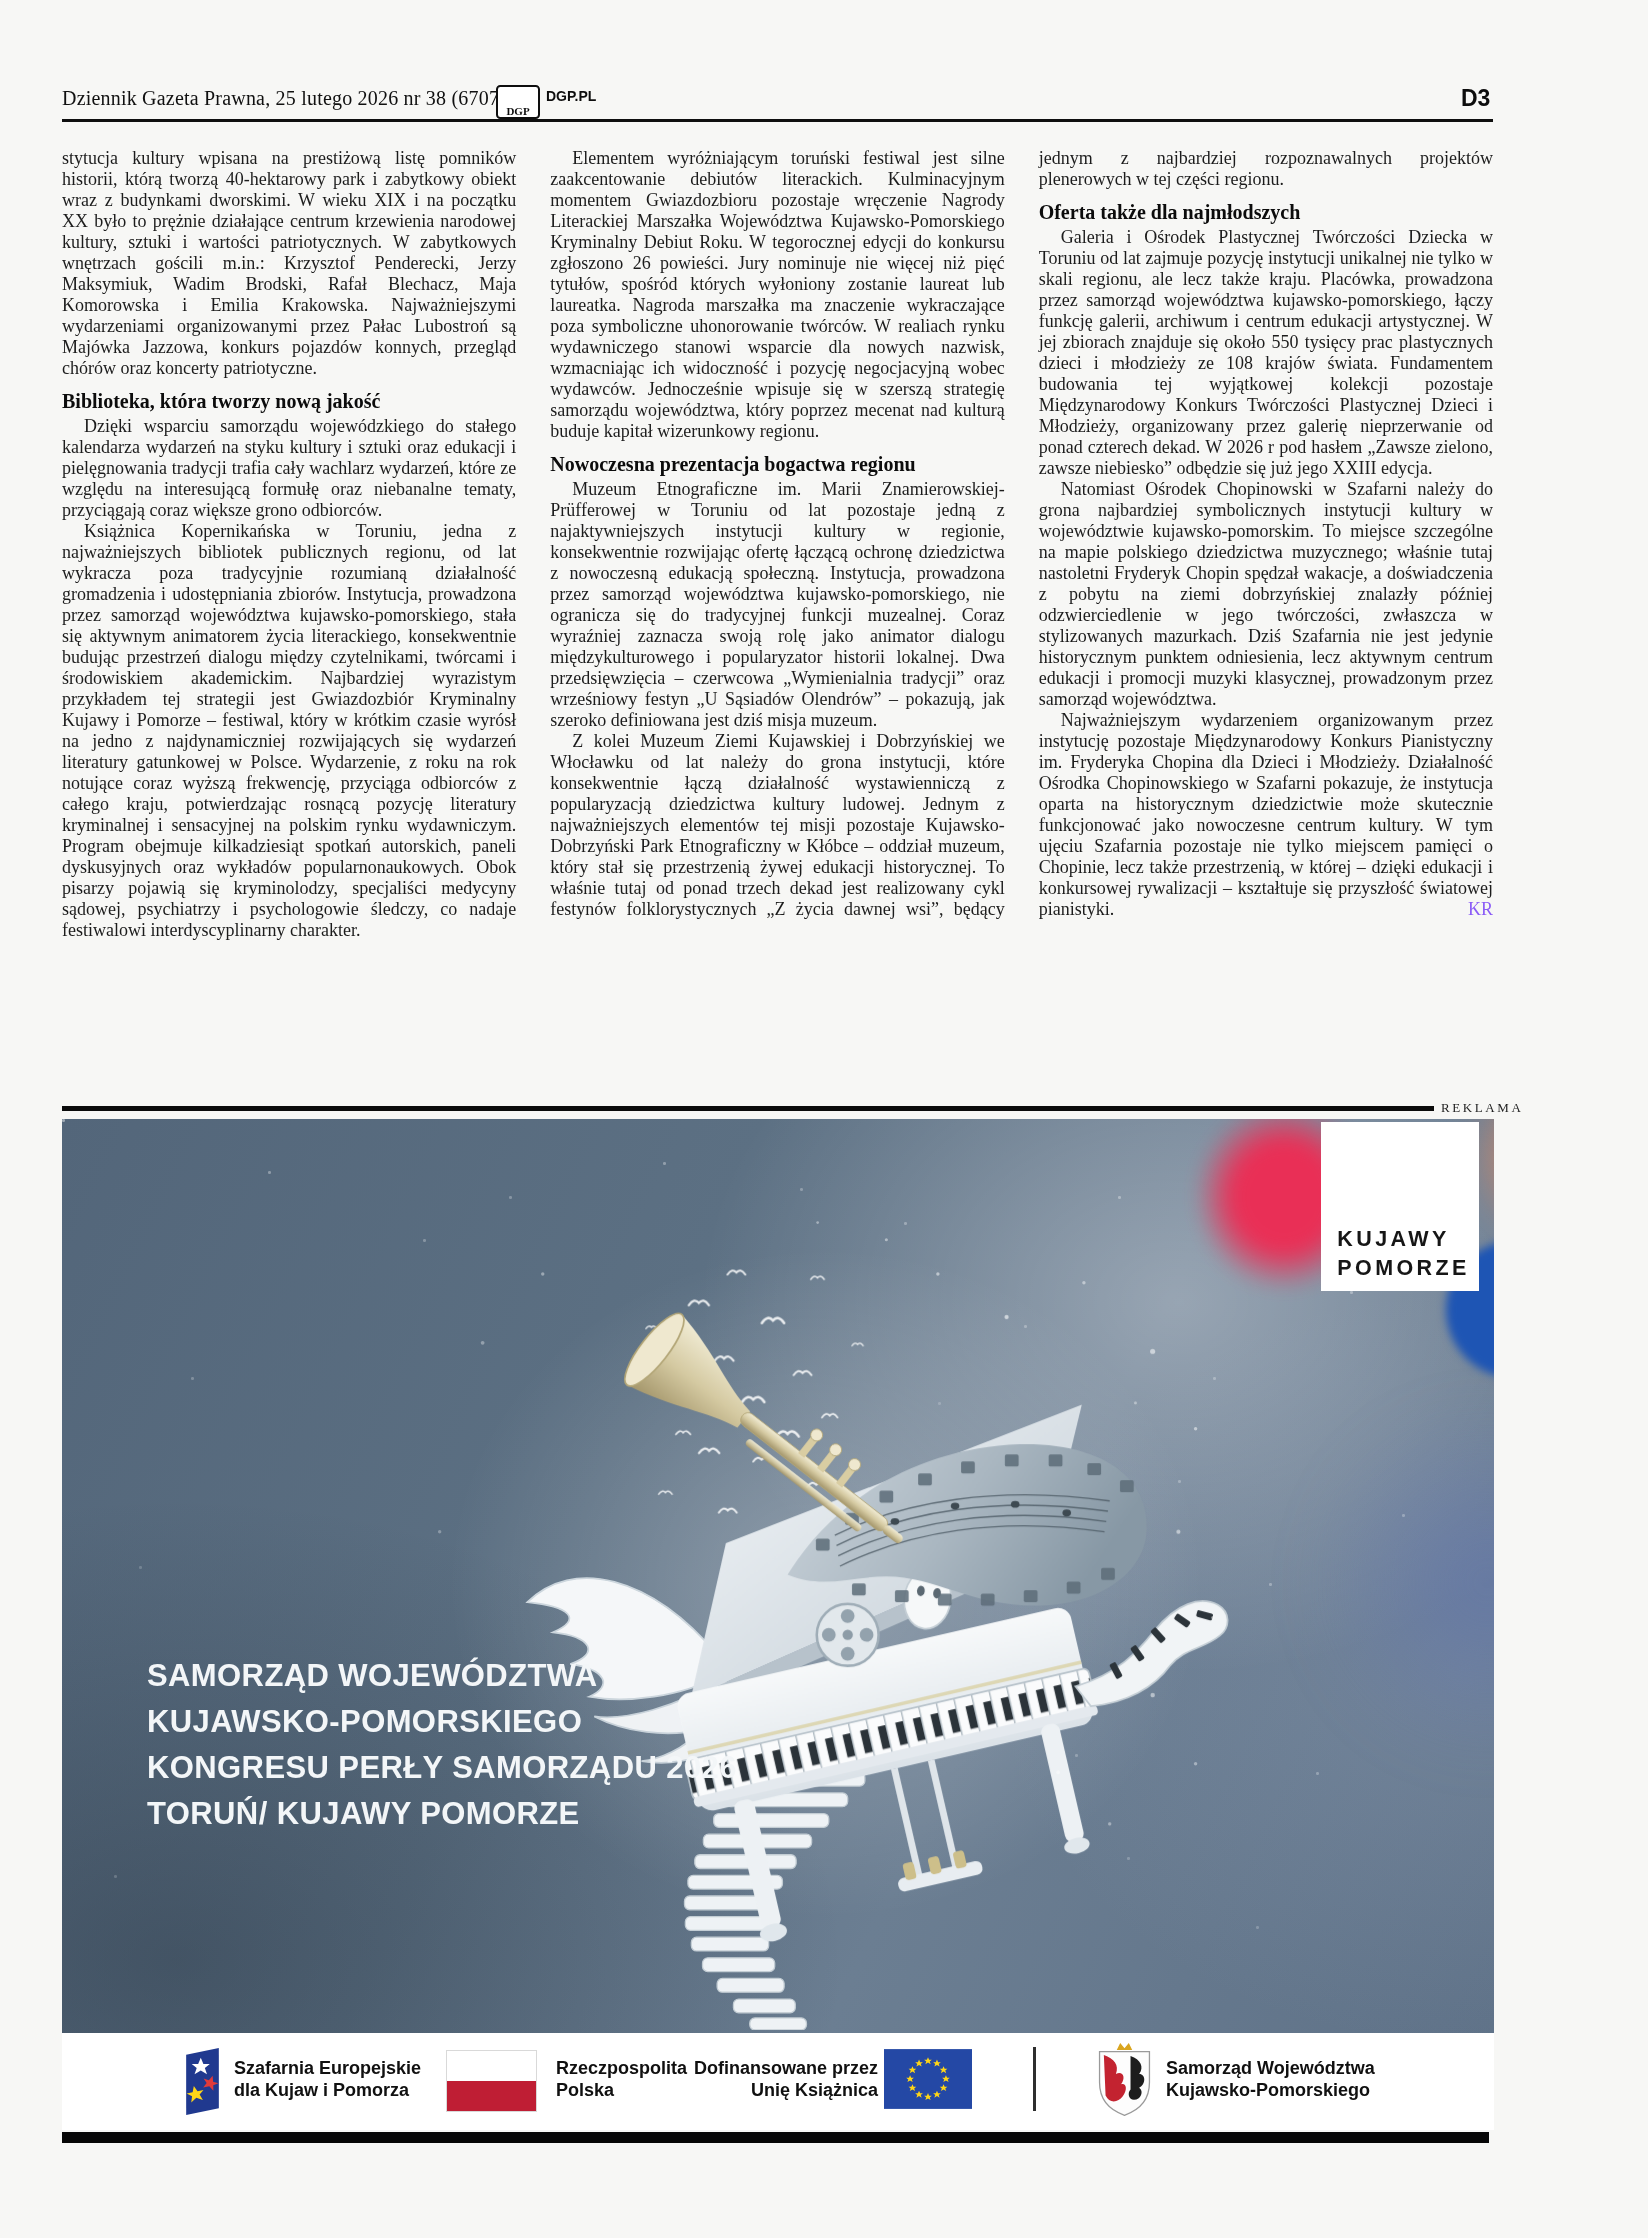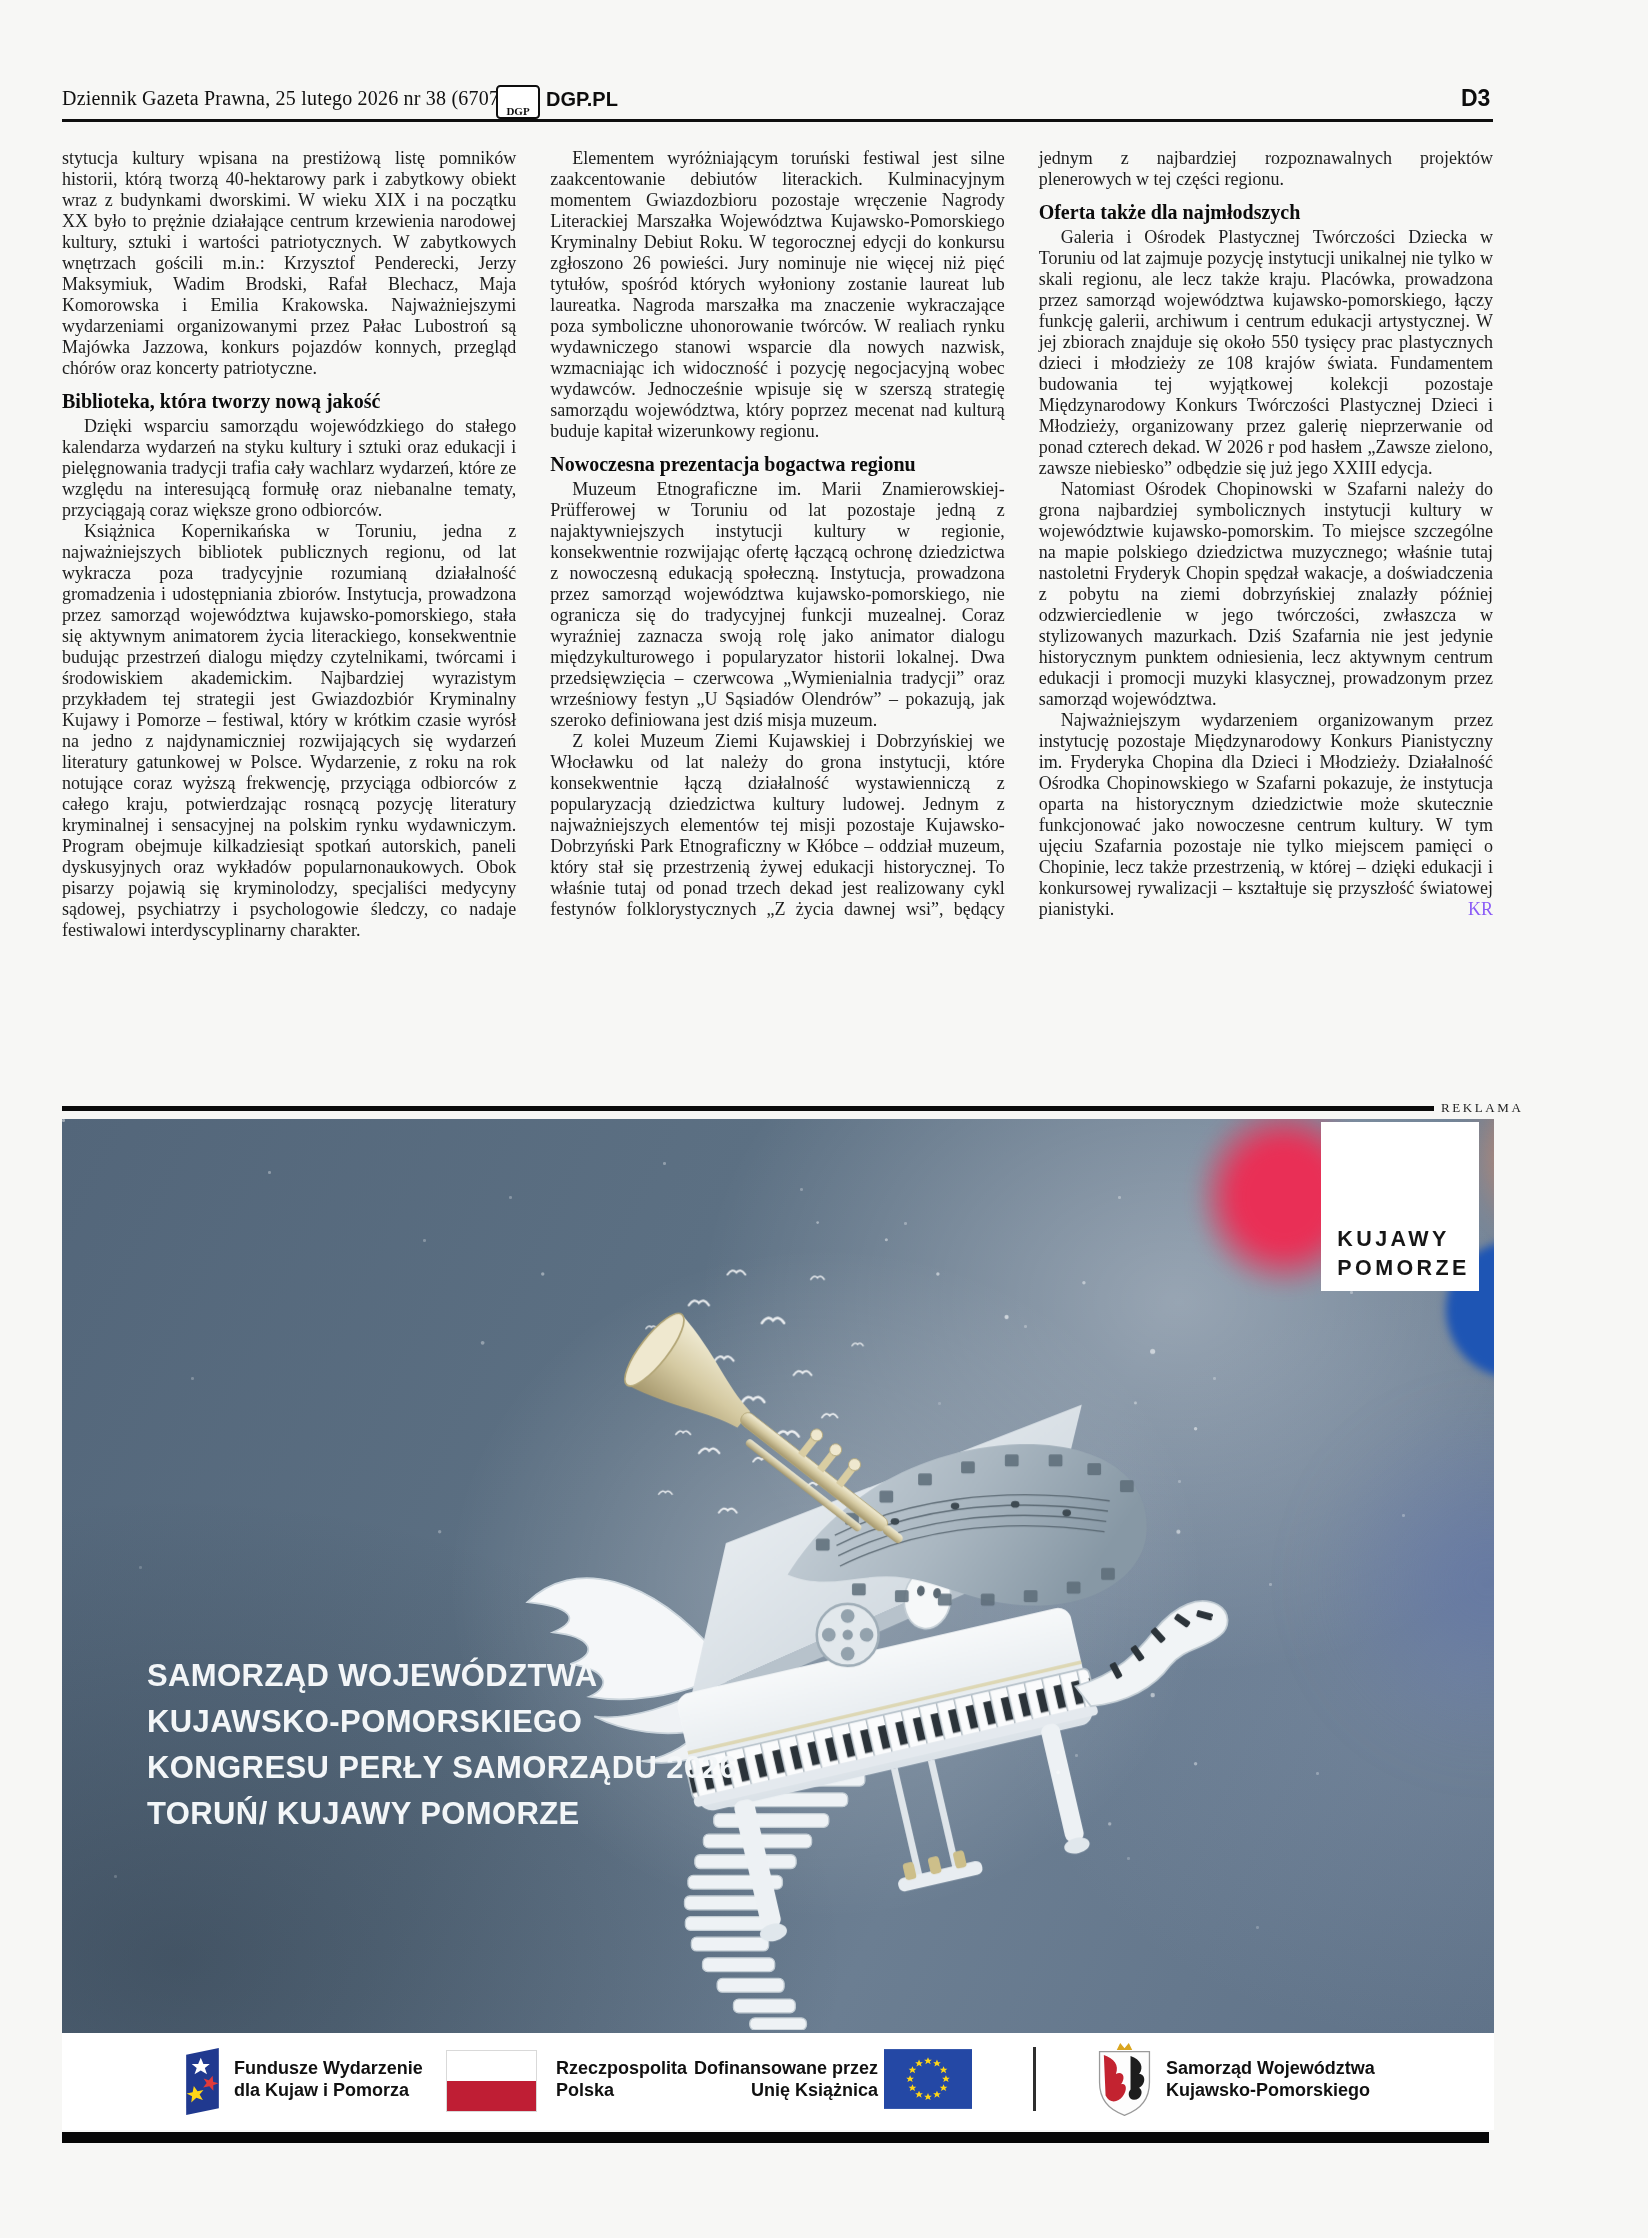--- a/index.html
+++ b/index.html
@@ -3,21 +3,21 @@
 <meta charset="utf-8">
 <style>
   html,body{margin:0;padding:0;background:#dcdcdc;}
   .page{position:relative;width:1649px;height:2239px;background:#f7f7f5;overflow:hidden;
         font-family:"Liberation Serif",serif;color:#1b1b1b;}
 
   
   .masthead{position:absolute;left:62px;top:87px;font-size:20px;letter-spacing:0.2px;color:#101010;white-space:nowrap;}
   .dgp-box{position:absolute;left:496px;top:85px;width:31px;height:34px;border:2.6px solid #0e0e0e;border-radius:4.3px;box-sizing:border-box;background:#fff;padding-left:40px;}
   .dgp-box span{position:absolute;bottom:0;left:0;right:0;text-align:center;font-weight:bold;font-size:11px;color:#0e0e0e;}
-  .site{position:absolute;left:546px;top:88px;font-family:"Liberation Sans",sans-serif;font-weight:bold;font-size:20px;color:#0d0d0d;}
+  .site{position:absolute;left:546px;top:88px;font-family:"Liberation Sans",sans-serif;font-weight:bold;font-size:14px;color:#0d0d0d;}
   .section-title{position:absolute;left:673px;top:83px;font-family:"Liberation Sans",sans-serif;font-weight:bold;
                  font-size:26px;letter-spacing:0.5px;color:#8b99a6;white-space:nowrap;}
   .page-num{position:absolute;left:1461px;top:85px;font-family:"Liberation Sans",sans-serif;font-weight:bold;font-size:23px;color:#0d0d0d;}
   .header-rule{position:absolute;left:62px;top:119px;width:1431px;height:2.6px;background:#0f0f0f;}
 
   
   .article{position:absolute;left:62px;top:148px;width:1431px;height:915px;
            column-count:3;column-gap:34px;overflow:hidden;
            text-align:justify;font-size:18px;line-height:21px;color:#1c1c1c;hyphens:auto;}
   .article p{margin:0;text-indent:22px;}
@@ -311,21 +311,21 @@
 
   <div class="ad-footer">
 
     <svg class="f-abs" style="left:119px;top:13.7px" width="43" height="69" viewBox="0 0 50 80">
       <polygon points="6,9 44,1 44,71 6,79" fill="#20398f"></polygon>
       <path d="M0,-10 L2.9,-3.1 10,-3.1 4.5,1.2 6.9,8.1 0,4 -6.9,8.1 -4.5,1.2 -10,-3.1 -2.9,-3.1 Z" transform="translate(23,23) scale(1.05)" fill="#ffffff"></path>
       <path d="M0,-10 L2.9,-3.1 10,-3.1 4.5,1.2 6.9,8.1 0,4 -6.9,8.1 -4.5,1.2 -10,-3.1 -2.9,-3.1 Z" transform="translate(34,42) scale(0.9) rotate(18)" fill="#e03a3a"></path>
       <path d="M0,-10 L2.9,-3.1 10,-3.1 4.5,1.2 6.9,8.1 0,4 -6.9,8.1 -4.5,1.2 -10,-3.1 -2.9,-3.1 Z" transform="translate(17,55) scale(1.0) rotate(-12)" fill="#ffd617"></path>
     </svg>
     <div class="f-abs f-text" style="left:172px;top:24px">
-      <div>Fundusze Wydarzenie</div>
+      <div>Szafarnia Europejskie</div>
       <div>dla Kujaw i Pomorza</div>
     </div>
 
     <div class="f-abs flag-pl">
         <div class="red"></div>
       </div>
     <div class="f-abs f-text" style="left:494px;top:24px">
       <div>Rzeczpospolita</div>
       <div>Polska</div>
     </div>

